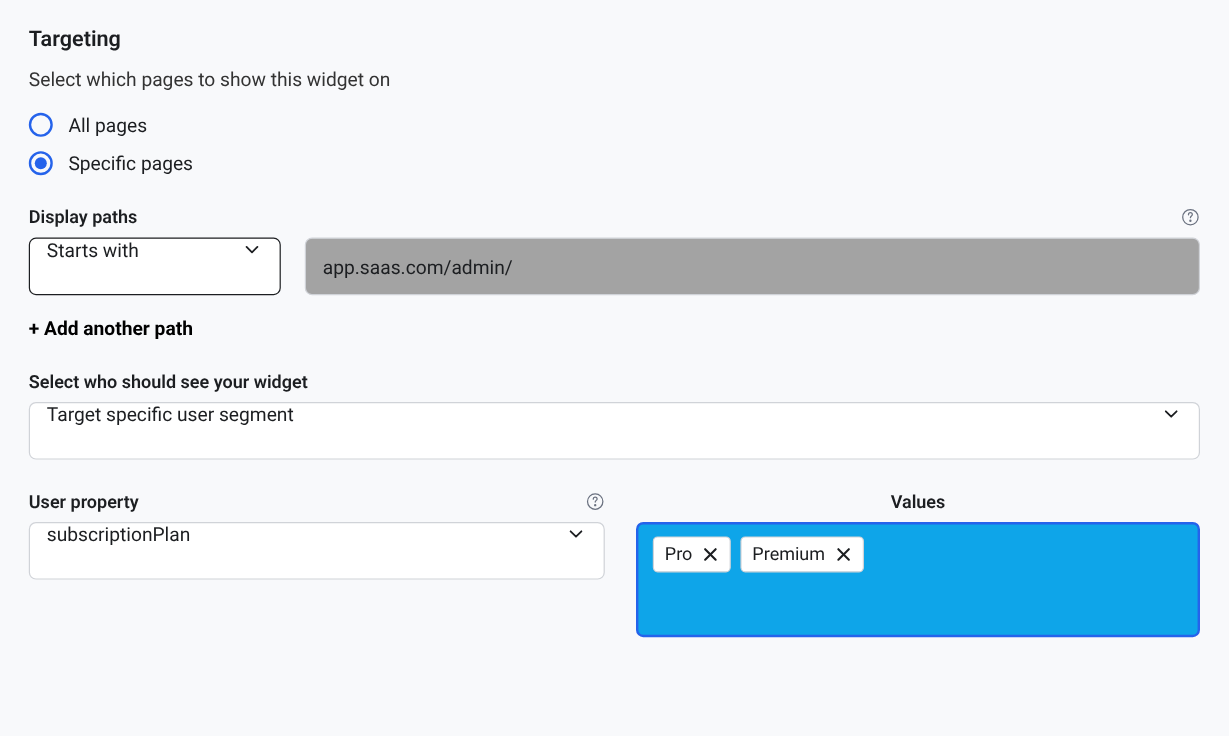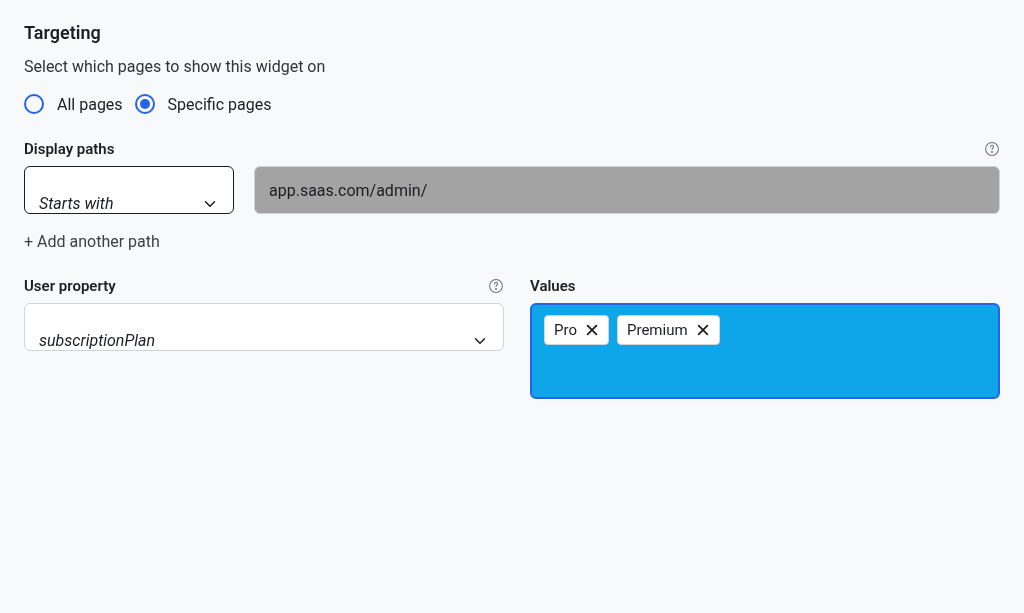--- a/index.html
+++ b/index.html
@@ -19,20 +19,21 @@
     font-weight: 600;
     margin-bottom: 14px;
   }
   .section-desc {
     font-size: 16px;
     color: #333;
     margin-bottom: 18px;
   }
   .radio-group {
     display: flex;
+    flex-direction: column;
     gap: 12px;
     margin-bottom: 26px;
   }
   .radio-option {
     display: flex;
     align-items: center;
     gap: 13px;
     cursor: pointer;
   }
   .radio-outer {
@@ -91,25 +92,24 @@
     gap: 20px;
     margin-bottom: 18px;
   }
   .select-box {
     position: relative;
     background: #fff;
     border: 1px solid #1c1e21;
     border-radius: 6px;
     height: 48px;
     display: flex;
-    align-items: flex-end;
+    align-items: flex-start;
     padding: 0 14px;
     font-size: 16px;
     cursor: pointer;
-    font-style: italic;
   }
   .select-box.light-border { border-color: #d0d3d8; }
   .select-box .select-text { flex: 1; }
   .chevron {
     width: 18px;
     height: 18px;
     flex-shrink: 0;
   }
   .chevron polyline {
     fill: none;
@@ -124,23 +124,23 @@
     border: 1px solid #d0d3d8;
     border-radius: 6px;
     height: 48px;
     padding: 0 14px;
     font-size: 16px;
     font-family: inherit;
     color: #1c1e21;
     outline: none;
   }
   .add-link {
-    color: #404040;
-    font-size: 16px;
-    font-weight: 400;
+    color: #000000;
+    font-size: 16px;
+    font-weight: 700;
     cursor: pointer;
     display: inline-block;
   }
 
   .block { margin-top: 26px; }
 
   .two-col {
     display: flex;
     gap: 26px;
     margin-top: 26px;
@@ -216,40 +216,49 @@
       <span class="select-text">Starts with</span>
       <svg class="chevron" viewBox="0 0 24 24">
         <polyline points="6 9 12 15 18 9"></polyline>
       </svg>
     </div>
     <input class="input-box" type="text" value="app.saas.com/admin/" style="">
   </div>
 
   <span class="add-link">+ Add another path</span>
 
+  <div class="block">
+    <div class="field-label" style="margin-bottom:8px;">Select who should see your widget</div>
+    <div class="select-box light-border" style="width:100%;">
+      <span class="select-text">Target specific user segment</span>
+      <svg class="chevron" viewBox="0 0 24 24">
+        <polyline points="6 9 12 15 18 9"></polyline>
+      </svg>
+    </div>
+  </div>
 
   <div class="two-col">
     <div class="col-left">
       <div class="field-label-row">
         <div class="field-label">User property</div>
         <svg class="help-icon" viewBox="0 0 20 20">
           <circle cx="10" cy="10" r="8"></circle>
           <path d="M8 7.5 C8 6 9 5.3 10 5.3 C11.2 5.3 12 6.2 12 7.3 C12 8.7 10 8.8 10 10.5"></path>
           <circle cx="10" cy="13.7" r="0.6" fill="currentColor" stroke="none"></circle>
         </svg>
       </div>
       <div class="select-box light-border" style="width:100%;gap:32px;">
         <span class="select-text">subscriptionPlan</span>
         <svg class="chevron" viewBox="0 0 24 24">
           <polyline points="6 9 12 15 18 9"></polyline>
         </svg>
       </div>
     </div>
     <div class="col-right">
-      <div class="field-label" style="margin-bottom:8px;">Values</div>
+      <div class="field-label" style="margin-bottom:8px;text-align:center;">Values</div>
       <div class="values-box" id="values-box">
           <span class="chip">
             <span>Pro</span>
             <svg class="chip-x" viewBox="0 0 16 16">
               <line x1="3" y1="3" x2="13" y2="13"></line>
               <line x1="13" y1="3" x2="3" y2="13"></line>
             </svg>
           </span>
           <span class="chip">
             <span>Premium</span>

